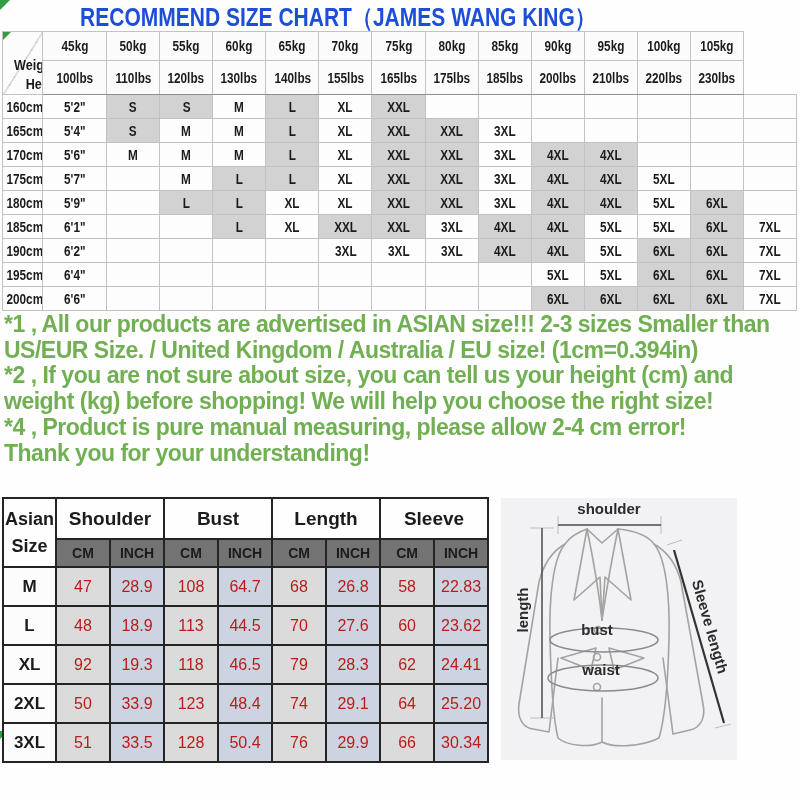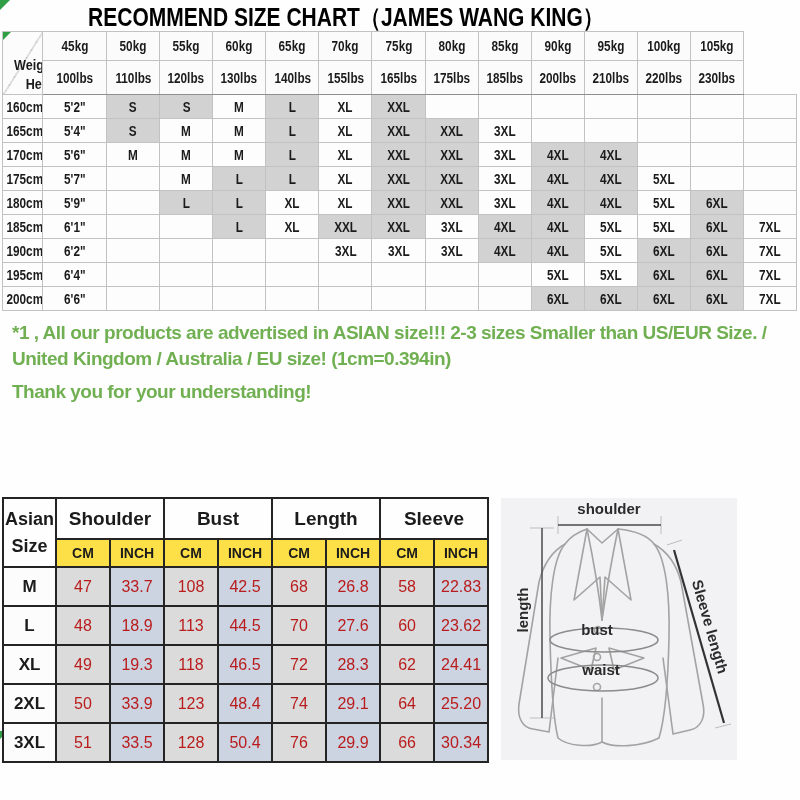--- a/index.html
+++ b/index.html
@@ -2,46 +2,46 @@
 <html><head>
 <meta charset="utf-8">
 <style>
   html,body{margin:0;padding:0;background:#fff;}
   #page{position:relative;width:800px;height:800px;background:#fefefe;overflow:hidden;
         font-family:"Liberation Sans",sans-serif;color:#1b1b1b;}
   .cv{display:inline-block;transform:scaleX(0.84);white-space:nowrap;}
   
   .tri{position:absolute;width:0;height:0;border-top:10px solid #2f9e44;border-right:10px solid transparent;}
   
-  #title{position:absolute;top:1px;left:8px;width:676px;text-align:center;
-         font-size:25px;font-weight:bold;color:#000000;}
+  #title{position:absolute;top:1px;left:0;width:676px;text-align:center;
+         font-size:25px;font-weight:bold;color:#1d4ed8;}
   
   #size-table-wrap{position:absolute;top:31px;left:2px;width:795px;}
   table{border-collapse:collapse;table-layout:fixed;width:100%;}
   #size-table td{border:1px solid #c2c2c2;text-align:center;vertical-align:middle;
                  font-weight:bold;color:#1b1b1b;padding:0;overflow:hidden;}
   #size-table .kg{background:#fbfbfb;font-size:14px;border-bottom:1px dotted #ababab;}
   #size-table .lbs{background:#fbfbfb;font-size:14px;border-bottom:1px solid #8f8f8f;}
   #size-table .cm,#size-table .ft{background:#fdfdfd;font-size:14px;}
   #size-table .sz{background:#fdfdfd;font-size:14px;}
   #size-table .sz.gray{background:#d2d2d2;}
   #size-table .corner{position:relative;
     background:linear-gradient(to bottom right,#fcfcfc 49.3%,#b9b9b9 49.3%,#b9b9b9 50.7%,#fcfcfc 50.7%);}
   .wlab{position:absolute;left:7px;top:24px;font-size:15px;}
   .hlab{position:absolute;left:19px;top:43px;font-size:15px;}
   .tri2{position:absolute;left:0;top:0;width:0;height:0;
         border-top:8px solid #2f9e44;border-right:8px solid transparent;}
   
   #notes{position:absolute;top:312px;left:4px;width:792px;}
-  #notes p{margin:8px;color:#71b052;font-weight:bold;font-size:19px;line-height:25.7px;letter-spacing:-0.5px;}
+  #notes p{margin:0;color:#71b052;font-weight:bold;font-size:23px;line-height:25.7px;letter-spacing:-0.5px;}
   
   #meas-table-wrap{position:absolute;top:497px;left:2px;width:487px;}
   #meas-table td{border:2px solid #242424;text-align:center;vertical-align:middle;padding:0;}
   #meas-table .grp{font-size:19px;font-weight:bold;background:#fefefe;}
-  #meas-table .unit{font-size:14px;font-weight:bold;background:#fde047;}
+  #meas-table .unit{font-size:14px;font-weight:bold;background:#737373;}
   #meas-table .asize{font-size:18px;font-weight:bold;background:#fefefe;line-height:1.45;}
   #meas-table .msize{font-size:17px;font-weight:bold;background:#fcfcfc;}
   #meas-table .mval{font-size:16px;color:#b91c1c;}
   #meas-table .cmcol{background:#dbdbdb;}
   #meas-table .incol{background:#ccd3e1;}
   
   #diagram{position:absolute;top:498px;left:501px;width:236px;height:262px;background:#f2f2f4;}
   #diagram svg{display:block;}
   
   #footer{position:absolute;top:763px;left:0;width:748px;text-align:center;
@@ -265,20 +265,22 @@
             <td class="sz gray"><span class="cv">6XL</span></td>
             <td class="sz gray"><span class="cv">6XL</span></td>
             <td class="sz"><span class="cv">7XL</span></td>
           </tr>
         </tbody>
       </table>
   </div>
 
   <div id="notes">
     <p>*1 , All our products are advertised in ASIAN size!!! 2-3 sizes Smaller than US/EUR Size. / United Kingdom / Australia / EU size! (1cm=0.394in)</p>
+    <p>*2 , If you are not sure about size, you can tell us your height (cm) and weight (kg) before shopping! We will help you choose the right size!</p>
+    <p>*4 , Product is pure manual measuring, please allow 2-4 cm error!</p>
     <p>Thank you for your understanding!</p>
   </div>
 
   <div id="meas-table-wrap">
     <table id="meas-table">
         <colgroup>
           <col style="width:53px">
           <col style="width:54px">
           <col style="width:54px">
           <col style="width:54px">
@@ -302,46 +304,46 @@
             <td class="unit">CM</td>
             <td class="unit">INCH</td>
             <td class="unit">CM</td>
             <td class="unit">INCH</td>
             <td class="unit">CM</td>
             <td class="unit">INCH</td>
           </tr>
           <tr style="height:39px">
             <td class="msize">M</td>
             <td class="mval cmcol">47</td>
-            <td class="mval incol">33.7</td>
+            <td class="mval incol">28.9</td>
             <td class="mval cmcol">108</td>
-            <td class="mval incol">42.5</td>
+            <td class="mval incol">64.7</td>
             <td class="mval cmcol">68</td>
             <td class="mval incol">26.8</td>
             <td class="mval cmcol">58</td>
             <td class="mval incol">22.83</td>
           </tr>
           <tr style="height:39px">
             <td class="msize">L</td>
             <td class="mval cmcol">48</td>
             <td class="mval incol">18.9</td>
             <td class="mval cmcol">113</td>
             <td class="mval incol">44.5</td>
             <td class="mval cmcol">70</td>
             <td class="mval incol">27.6</td>
             <td class="mval cmcol">60</td>
             <td class="mval incol">23.62</td>
           </tr>
           <tr style="height:39px">
             <td class="msize">XL</td>
-            <td class="mval cmcol">49</td>
+            <td class="mval cmcol">92</td>
             <td class="mval incol">19.3</td>
             <td class="mval cmcol">118</td>
             <td class="mval incol">46.5</td>
-            <td class="mval cmcol">72</td>
+            <td class="mval cmcol">79</td>
             <td class="mval incol">28.3</td>
             <td class="mval cmcol">62</td>
             <td class="mval incol">24.41</td>
           </tr>
           <tr style="height:39px">
             <td class="msize">2XL</td>
             <td class="mval cmcol">50</td>
             <td class="mval incol">33.9</td>
             <td class="mval cmcol">123</td>
             <td class="mval incol">48.4</td>

